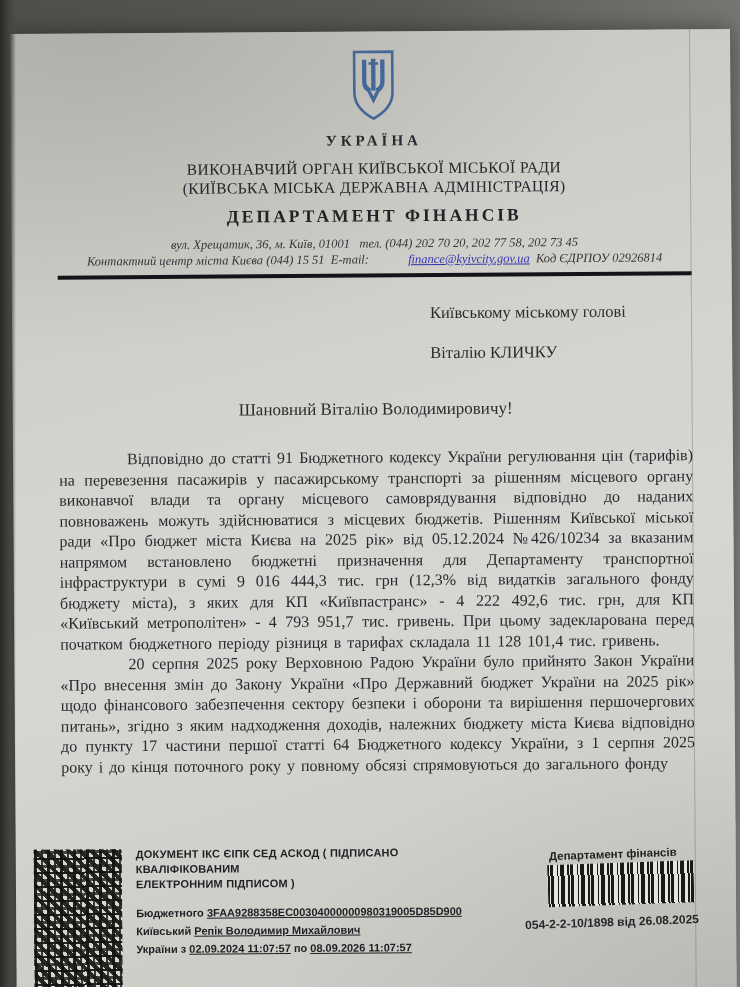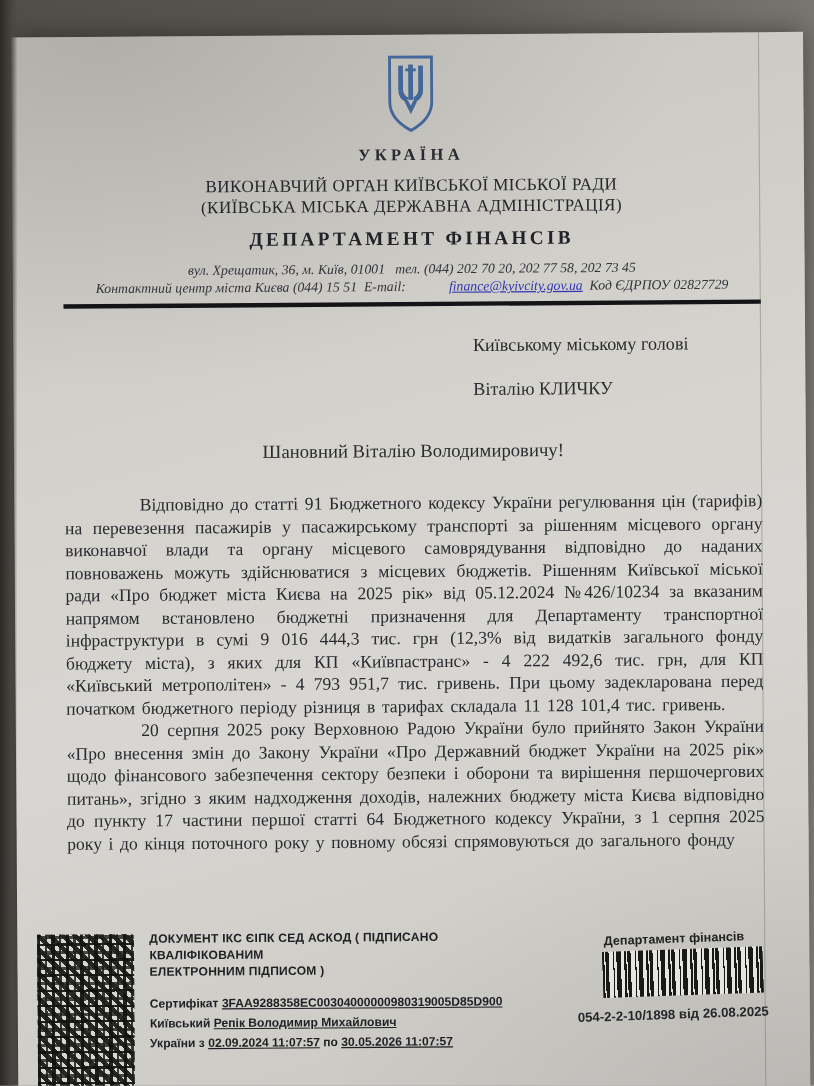--- a/index.html
+++ b/index.html
@@ -91,44 +91,44 @@
       <path d="M24.5 15 h11 v3 h-11 z" fill="#44679a"></path>
       <path d="M17 12 h5 v25 q0 6 5.5 8.5 l-2 5 q-8.5 -3.5 -8.5 -13 z" fill="#44679a"></path>
       <path d="M43 12 h-5 v25 q0 6 -5.5 8.5 l2 5 q8.5 -3.5 8.5 -13 z" fill="#44679a"></path>
       <path d="M23.5 50 l6.5 13 l6.5 -13 l-3.5 -1.8 l-3 6 l-3 -6 z" fill="#44679a"></path>
     </svg>
     <div class="country">УКРАЇНА</div>
     <div class="org org-first">ВИКОНАВЧИЙ ОРГАН КИЇВСЬКОЇ МІСЬКОЇ РАДИ</div>
     <div class="org">(КИЇВСЬКА МІСЬКА ДЕРЖАВНА АДМІНІСТРАЦІЯ)</div>
     <div class="dept">ДЕПАРТАМЕНТ ФІНАНСІВ</div>
     <div class="addr">вул. Хрещатик, 36, м. Київ, 01001   тел. (044) 202 70 20, 202 77 58, 202 73 45</div>
-    <div class="contact"><span>Контактний центр міста Києва (044) 15 51  E-mail: </span><a href="#" class="email-link">finance@kyivcity.gov.ua</a><span>  Код ЄДРПОУ 02827729</span></div>
+    <div class="contact"><span>Контактний центр міста Києва (044) 15 51  E-mail: </span><a href="#" class="email-link">finance@kyivcity.gov.ua</a><span>  Код ЄДРПОУ 02926814</span></div>
     <div class="head-rule"></div>
   </div>
 
   <div class="addressee">
     <div class="line1">Київському міському голові</div>
     <div class="line2">Віталію КЛИЧКУ</div>
   </div>
 
   <div class="salutation">Шановний Віталію Володимировичу!</div>
 
   <p class="para para-first">Відповідно до статті 91 Бюджетного кодексу України регулювання цін (тарифів) на перевезення пасажирів у пасажирському транспорті за рішенням місцевого органу виконавчої влади та органу місцевого самоврядування відповідно до наданих повноважень можуть здійснюватися з місцевих бюджетів. Рішенням Київської міської ради «Про бюджет міста Києва на 2025 рік» від 05.12.2024 №426/10234 за вказаним напрямом встановлено бюджетні призначення для Департаменту транспортної інфраструктури в сумі 9 016 444,3 тис. грн (12,3% від видатків загального фонду бюджету міста), з яких для КП «Київпастранс» - 4 222 492,6 тис. грн, для КП «Київський метрополітен» - 4 793 951,7 тис. гривень. При цьому задекларована перед початком бюджетного періоду різниця в тарифах складала 11 128 101,4 тис. гривень.</p>
   <p class="para">20 серпня 2025 року Верховною Радою України було прийнято Закон України «Про внесення змін до Закону України «Про Державний бюджет України на 2025 рік» щодо фінансового забезпечення сектору безпеки і оборони та вирішення першочергових питань», згідно з яким надходження доходів, належних бюджету міста Києва відповідно до пункту 17 частини першої статті 64 Бюджетного кодексу України, з 1 серпня 2025 року і до кінця поточного року у повному обсязі спрямовуються до загального фонду</p>
 
   <div class="footer">
     <div class="qr"></div>
     <div class="sig">
       <div class="sig-sys">
         <span>ДОКУМЕНТ ІКС ЄІПК СЕД АСКОД ( ПІДПИСАНО КВАЛІФІКОВАНИМ</span><br>
         <span>ЕЛЕКТРОННИМ ПІДПИСОМ )</span>
       </div>
-      <div class="sig-line cert"><span>Сертифікат </span><span class="und">3FAA9288358EC00304000000980319005D85D900</span></div>
+      <div class="sig-line cert"><span>Бюджетного </span><span class="und">3FAA9288358EC00304000000980319005D85D900</span></div>
       <div class="sig-line"><span>Київський </span><span class="und">Репік Володимир Михайлович</span></div>
-      <div class="sig-line"><span>України з </span><span class="und">02.09.2024 11:07:57</span><span> по </span><span class="und">30.05.2026 11:07:57</span></div>
+      <div class="sig-line"><span>України з </span><span class="und">02.09.2024 11:07:57</span><span> по </span><span class="und">08.09.2026 11:07:57</span></div>
     </div>
     <div class="stamp">
       <div class="stamp-dept">Департамент фінансів</div>
       <div class="barcode"></div>
       <div class="stamp-num">054-2-2-10/1898 від 26.08.2025</div>
     </div>
   </div>
 
 </div>
 

